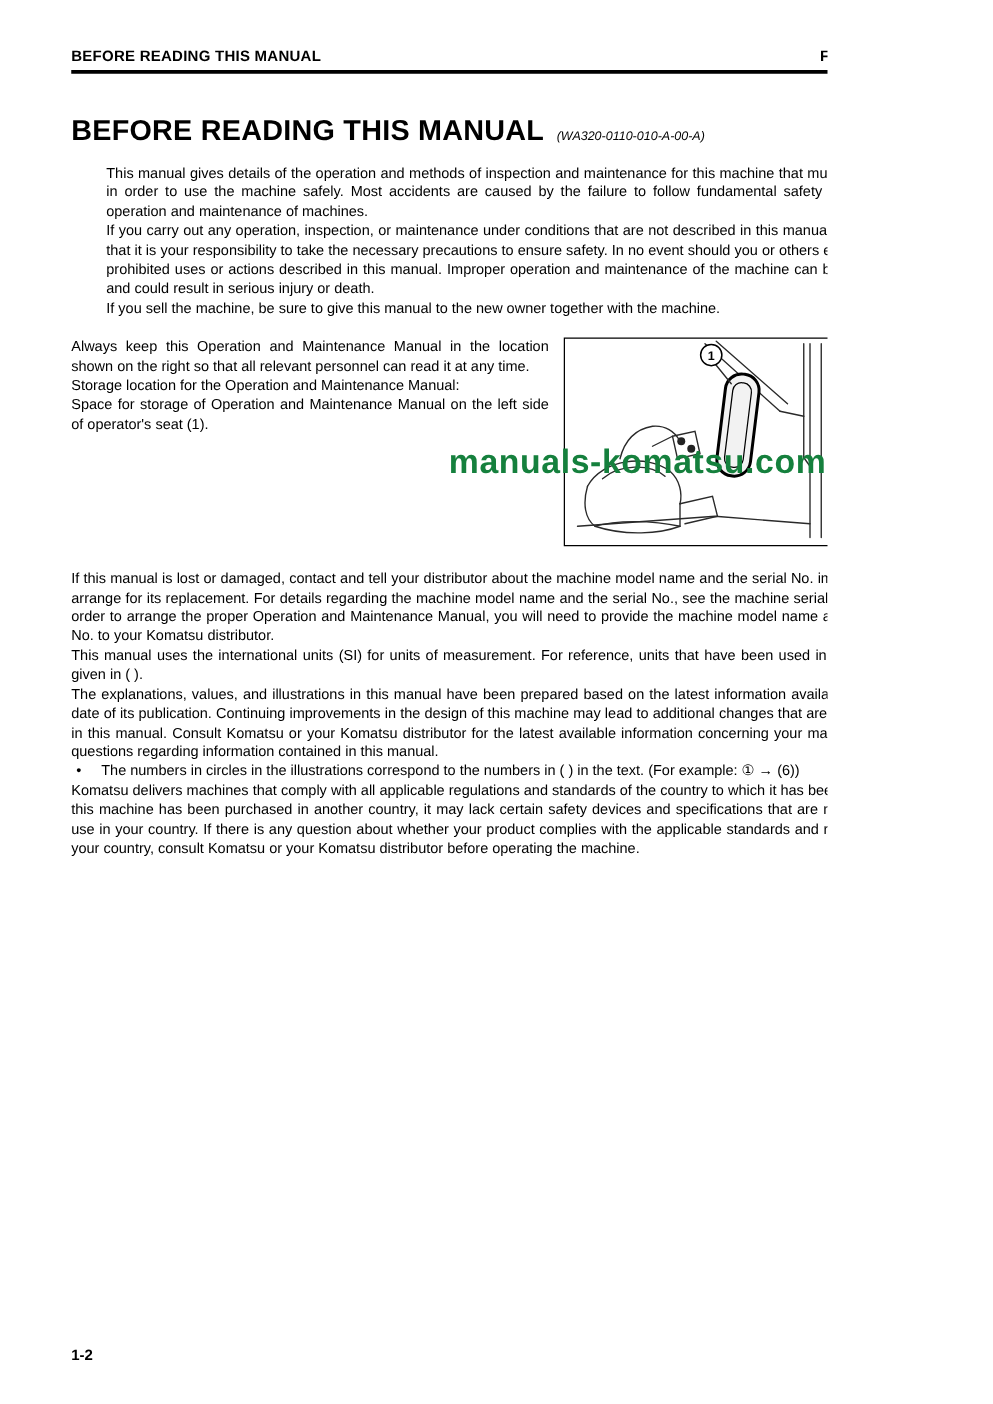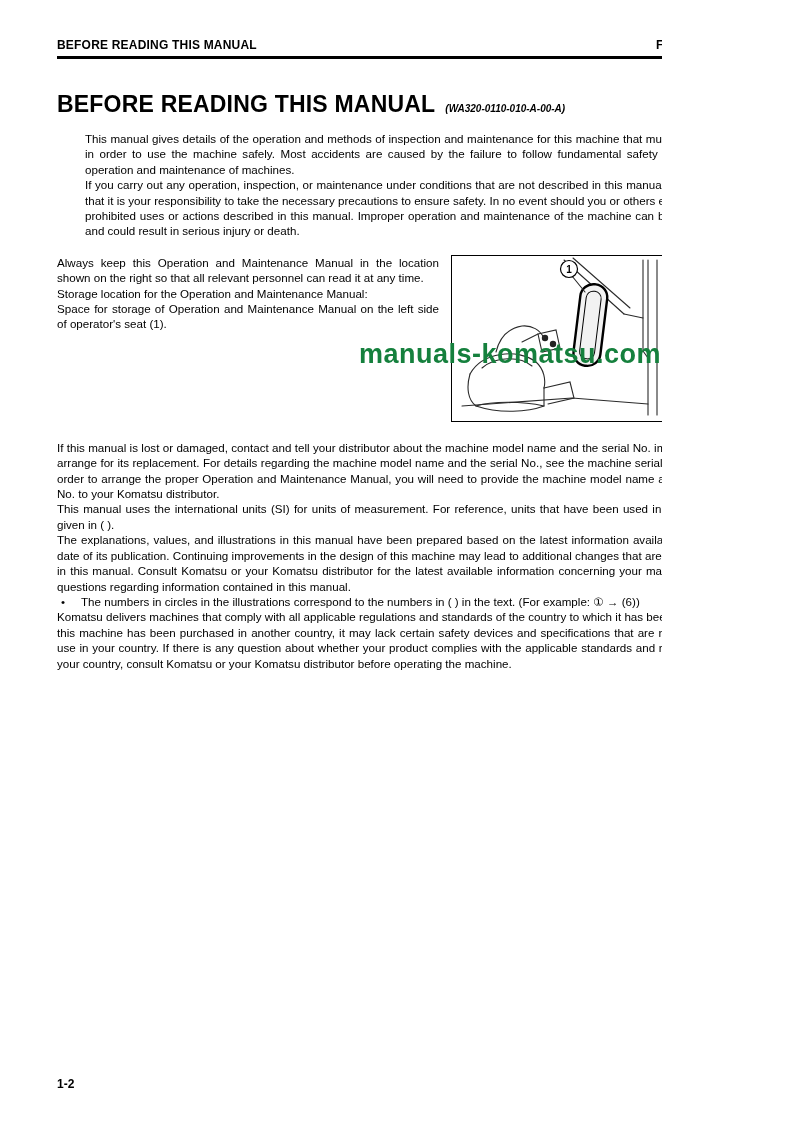--- a/index.html
+++ b/index.html
@@ -33,21 +33,21 @@
     gap:10px;
   }
   .doc-title .big {
     font-size:23px;
     font-weight:bold;
     letter-spacing:0.2px;
   }
   .doc-title .code {
     font-size:10px;
     font-style:italic;
-    font-weight:bold;
+    font-weight:normal;
     text-align:center;
   }
   .bodytext { font-size:11.6px; line-height:15.4px; text-align:justify; }
   .bodytext p { margin:0; }
   .intro { margin-top:13px;margin-left:28px; }
   .storage-row {
     position:relative;
     margin-top:16px;
     display:flex;
     align-items:flex-start;
@@ -112,20 +112,21 @@
     </div>
 
     <div class="doc-title">
       <span class="big">BEFORE READING THIS MANUAL</span>
       <span class="code">(WA320-0110-010-A-00-A)</span>
     </div>
 
     <div class="bodytext intro">
       <p>This manual gives details of the operation and methods of inspection and maintenance for this machine that must be obeyed in order to use the machine safely. Most accidents are caused by the failure to follow fundamental safety rules for the operation and maintenance of machines.</p>
       <p>If you carry out any operation, inspection, or maintenance under conditions that are not described in this manual, understand that it is your responsibility to take the necessary precautions to ensure safety. In no event should you or others engage in the prohibited uses or actions described in this manual. Improper operation and maintenance of the machine can be hazardous and could result in serious injury or death.</p>
+      <p>If you sell the machine, be sure to give this manual to the new owner together with the machine.</p>
     </div>
 
     <div class="storage-row">
       <div class="storage-text">
         <p>Always keep this Operation and Maintenance Manual in the location shown on the right so that all relevant personnel can read it at any time.</p>
         <p>Storage location for the Operation and Maintenance Manual:</p>
         <p>Space for storage of Operation and Maintenance Manual on the left side of operator's seat (1).</p>
       </div>
 
       <div class="figure-box">

